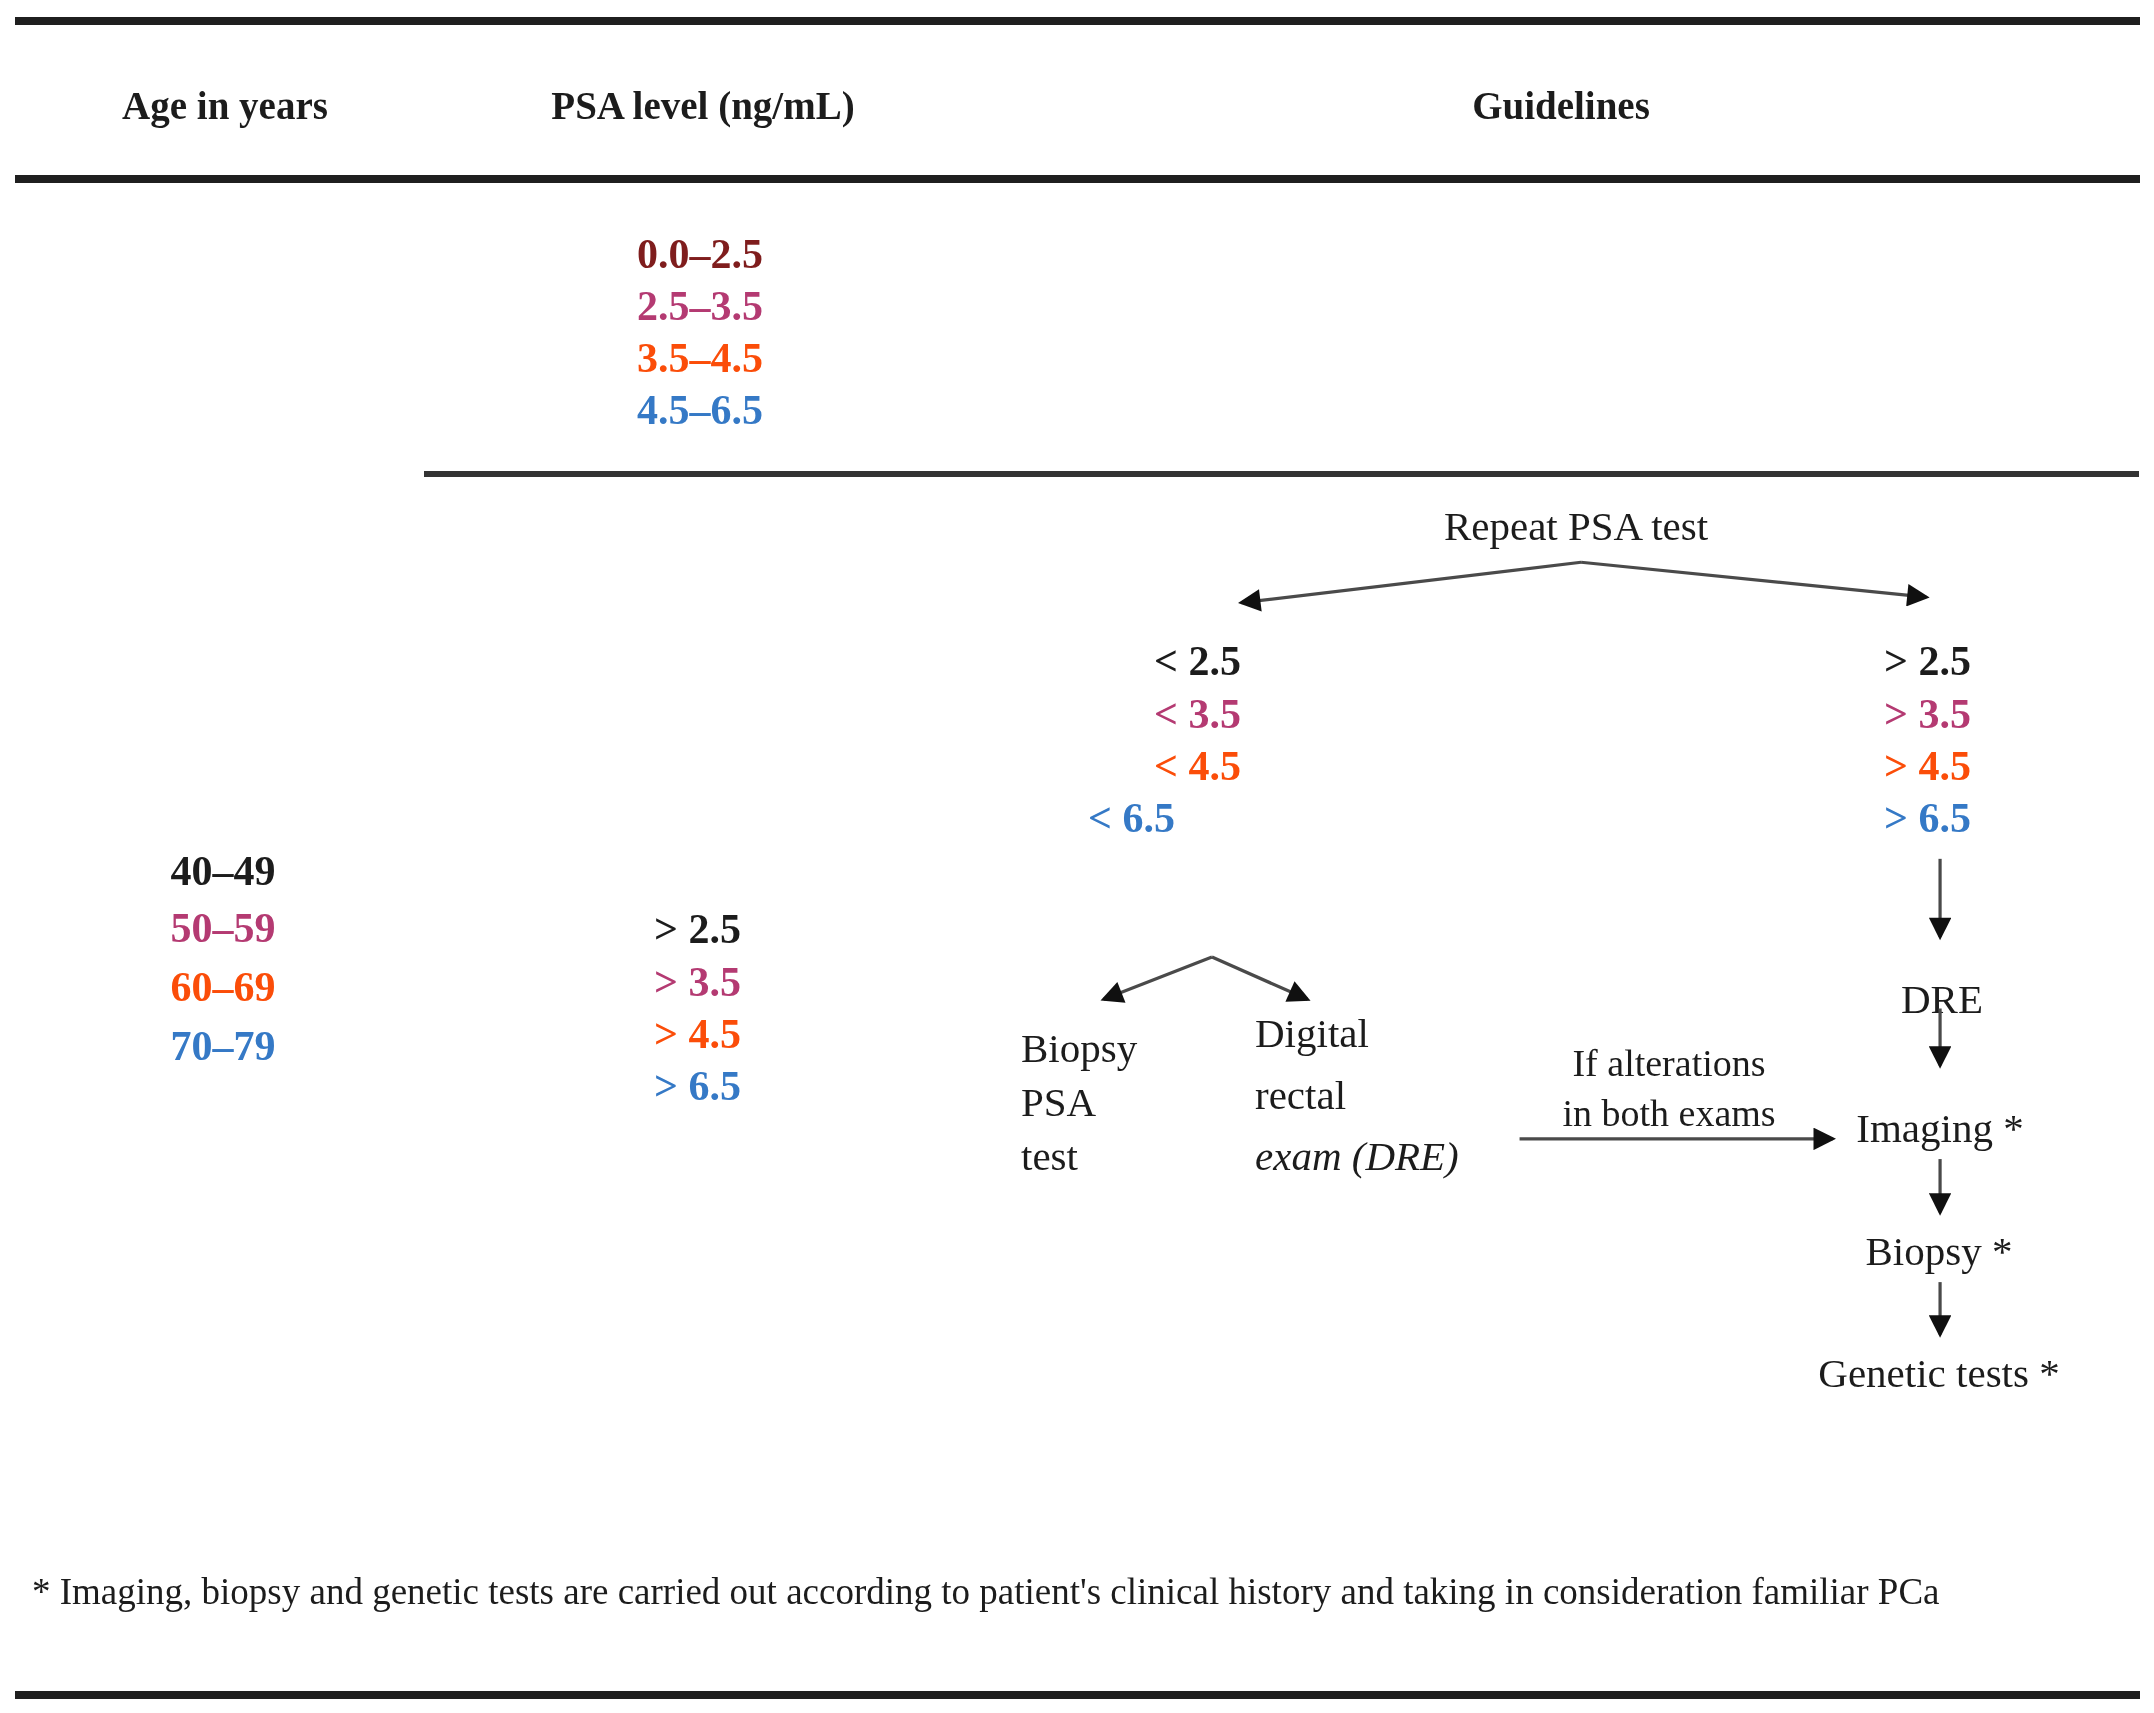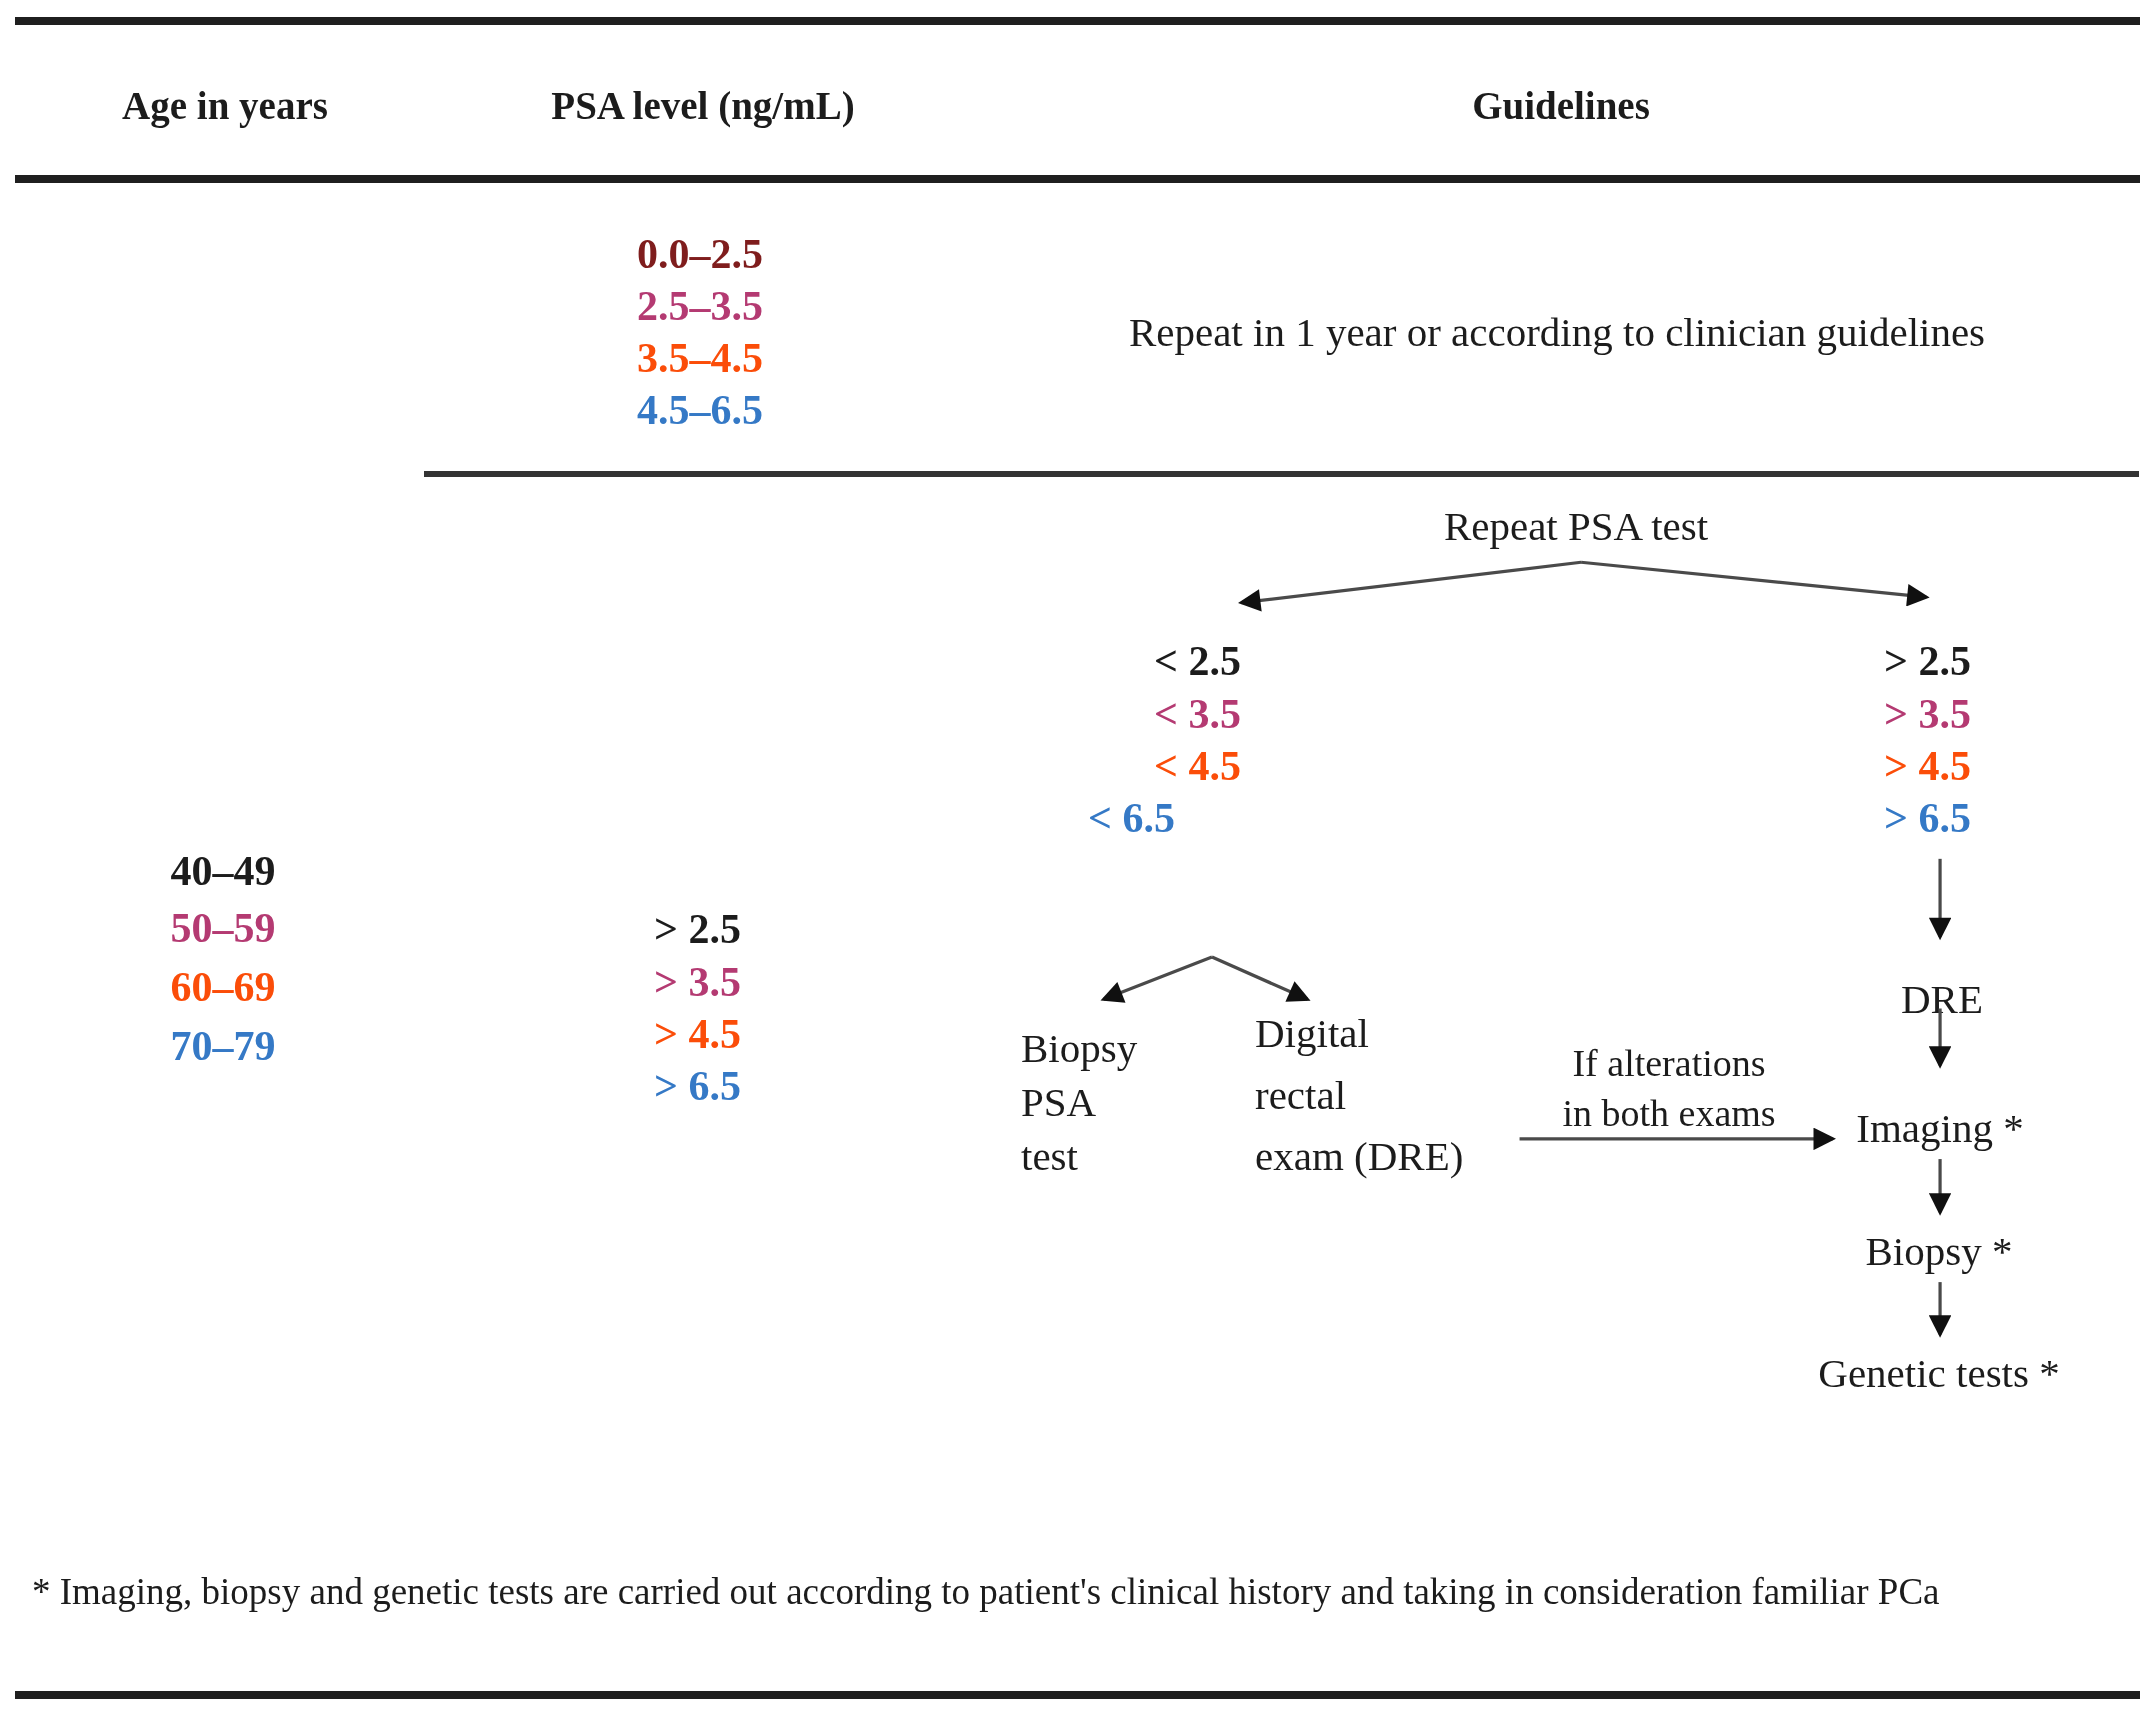--- a/index.html
+++ b/index.html
@@ -30,21 +30,20 @@
   <div class="rule" style="left:14.7px;top:1691px;width:2125px;height:8.3px;"></div>
 
   <div class="t c h" style="left:225px;top:105px;">Age in years</div>
   <div class="t c h" style="left:703px;top:105px;">PSA level (ng/mL)</div>
   <div class="t c h" style="left:1561px;top:105px;">Guidelines</div>
 
   <div class="t c v" style="left: 700px; top: 254px; color: #7f1d1d;">0.0–2.5</div>
   <div class="t c v" style="left: 700px; top: 306px; color: rgb(180, 58, 114);">2.5–3.5</div>
   <div class="t c v" style="left: 700px; top: 358px; color: rgb(251, 77, 9);">3.5–4.5</div>
   <div class="t c v" style="left: 700px; top: 410px; color: rgb(53, 121, 198);">4.5–6.5</div>
-  <div class="t c body" style="left:1557px;top:332px;">Repeat in 1 year or according to clinician guidelines</div>
 
   <div class="t c v" style="left: 223px; top: 871px; color: rgb(28, 28, 28);">40–49</div>
   <div class="t c v" style="left: 223px; top: 928px; color: rgb(180, 58, 114);">50–59</div>
   <div class="t c v" style="left: 223px; top: 987px; color: rgb(251, 77, 9);">60–69</div>
   <div class="t c v" style="left: 223px; top: 1046px; color: rgb(53, 121, 198);">70–79</div>
 
   <div class="t l v" style="left: 654px; top: 929px; color: rgb(28, 28, 28);">&gt; 2.5</div>
   <div class="t l v" style="left: 654px; top: 982px; color: rgb(180, 58, 114);">&gt; 3.5</div>
   <div class="t l v" style="left: 654px; top: 1034px; color: rgb(251, 77, 9);">&gt; 4.5</div>
   <div class="t l v" style="left: 654px; top: 1086px; color: rgb(53, 121, 198);">&gt; 6.5</div>
@@ -61,21 +60,21 @@
   <div class="t l v" style="left: 1884px; top: 766px; color: rgb(251, 77, 9);">&gt; 4.5</div>
   <div class="t l v" style="left: 1884px; top: 818px; color: rgb(53, 121, 198);">&gt; 6.5</div>
 
 
   <div class="t l body" style="left:1021px;top:1048px;">Biopsy</div>
   <div class="t l body" style="left:1021px;top:1102px;">PSA</div>
   <div class="t l body" style="left:1021px;top:1156px;">test</div>
 
   <div class="t l body" style="left:1255px;top:1033px;">Digital</div>
   <div class="t l body" style="left:1255px;top:1095px;">rectal</div>
-  <div class="t l body" style="left:1255px;top:1156px;">exam (DRE)</div>
+  <div class="t l body" style="left:1255px;top:1156px;font-style:italic;">exam (DRE)</div>
 
   <div class="t c small" style="left:1669px;top:1063px;">If alterations</div>
   <div class="t c small" style="left:1669px;top:1113px;">in both exams</div>
 
   <div class="t c body" style="left:1942px;top:983px;margin-top:16px;">DRE</div>
   <div class="t c body" style="left:1940px;top:1128px;">Imaging *</div>
   <div class="t c body" style="left:1939px;top:1251px;">Biopsy *</div>
   <div class="t c body" style="left:1939px;top:1373px;">Genetic tests *</div>
 
   <div class="t l foot" style="left:32px;top:1591px;">* Imaging, biopsy and genetic tests are carried out according to patient's clinical history and taking in consideration familiar PCa</div>

